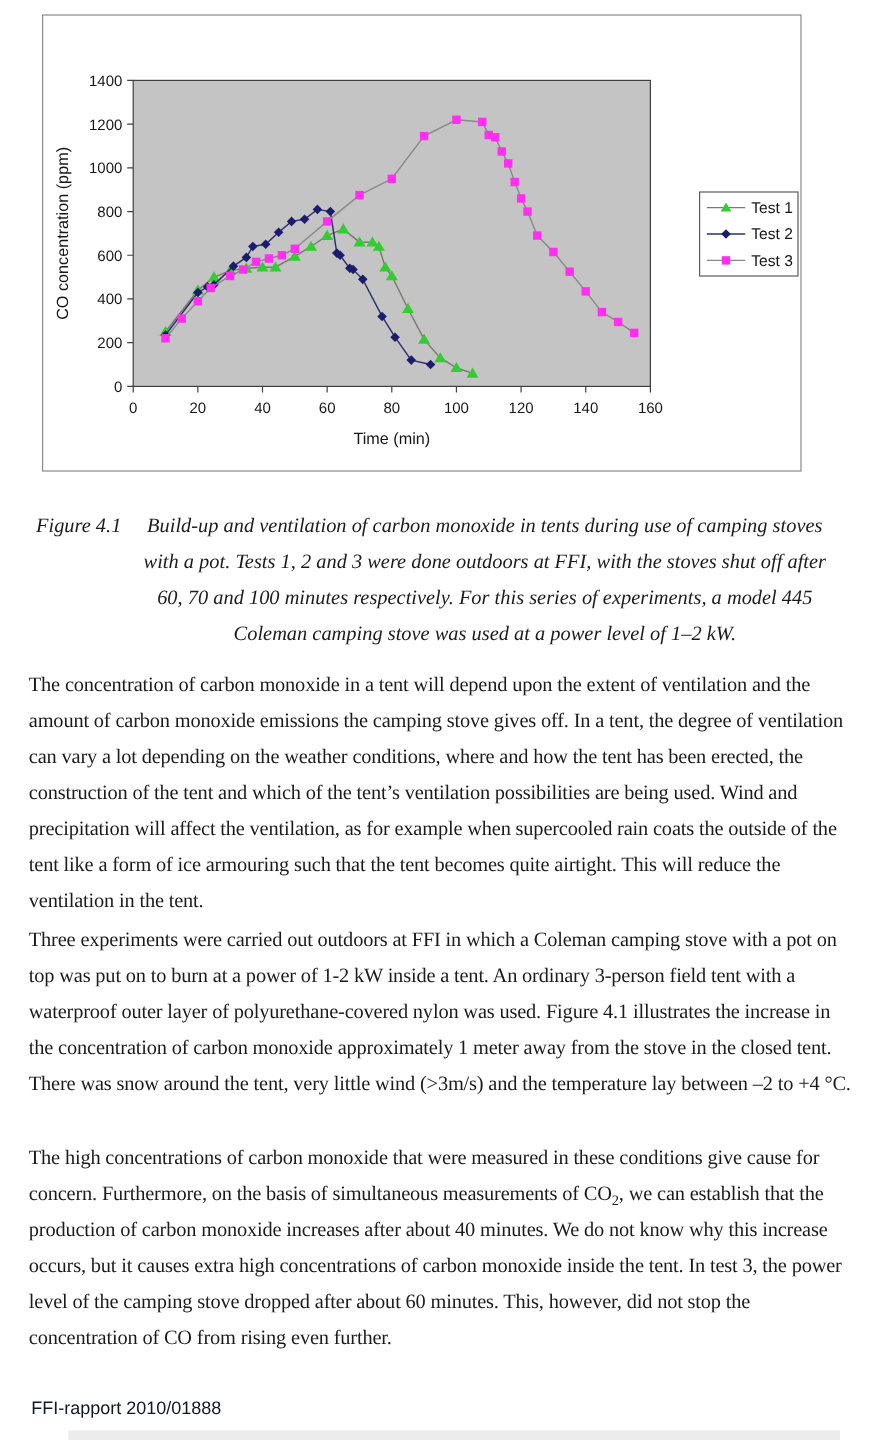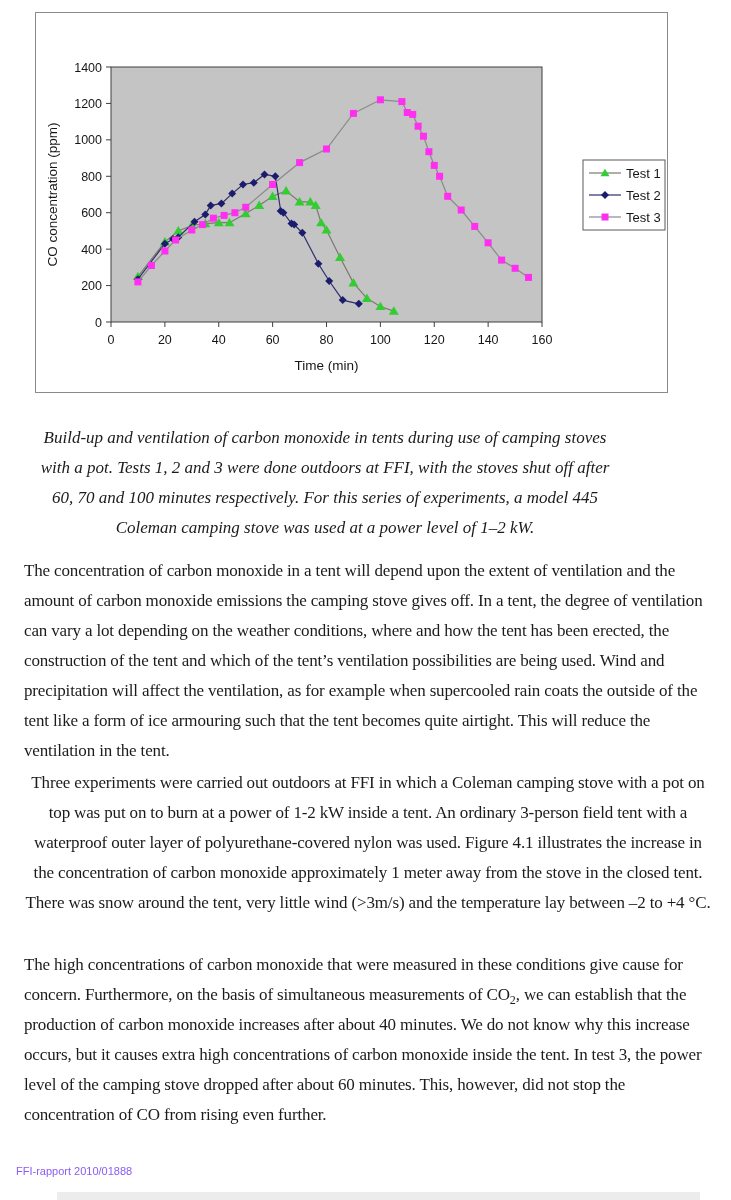--- a/index.html
+++ b/index.html
@@ -4,24 +4,24 @@
 <style>
   html,body{margin:0;padding:0;background:#ffffff;}
   body{width:731px;height:1200px;position:relative;font-family:"Liberation Serif",serif;color:#1b1b1b;overflow:hidden;}
   .page{position:absolute;inset:0;background:#ffffff;}
   .chart-frame{position:absolute;left:35px;top:12px;width:633px;height:381px;background:#ffffff;border:1px solid #8a8a8a;box-sizing:border-box;}
   .caption{position:absolute;left:30px;top:423px;width:660px;display:flex;font-style:italic;font-size:17px;line-height:30px;}
   .caption-label{flex:none;width:88px;}
   .caption-text{flex:1;max-width:590px;text-align:center;}
   .para{position:absolute;left:24px;width:688px;font-size:17px;line-height:30px;letter-spacing:-0.15px;text-align:left;margin:0;}
   .para-1{top:556px;}
-  .para-2{top:768px;text-align:center;}
+  .para-2{top:768px;}
   .para-3{top:950px;}
   .para sub{font-size:12px;line-height:0;}
-  .footer-report{position:absolute;left:16px;top:1165px;font-family:"Liberation Sans",sans-serif;font-size:11px;color:#8b5cf6;}
+  .footer-report{position:absolute;left:26px;top:1165px;font-family:"Liberation Sans",sans-serif;font-size:15px;color:#0f172a;}
   .footer-page{position:absolute;left:382px;top:1163px;width:36px;text-align:center;font-family:"Liberation Sans",sans-serif;font-size:16px;font-weight:bold;color:#737373;margin-top:48px;}
   .edge-band{position:absolute;left:57px;top:1192px;width:643px;height:8px;background:#ececec;}
 </style>
 </head>
 <body>
 
 <div class="page">
 
   <div class="chart-frame" id="chart-frame"><svg width="631" height="379" viewBox="0 0 631 379" font-family="Liberation Sans, sans-serif">
         <rect x="75" y="54" width="431" height="255" fill="#c4c4c4" stroke="#3f3f3f" stroke-width="1"></rect>
@@ -145,20 +145,21 @@
           <line x1="553" y1="182" x2="585" y2="182" stroke="#2e2e6e" stroke-width="1.2"></line>
           <polygon points="569,178 573,182 569,186 565,182" fill="#1c1c6e"></polygon>
           <text x="590" y="186.5" font-size="13" fill="#161616">Test 2</text>
           <line x1="553" y1="204" x2="585" y2="204" stroke="#8a8a8a" stroke-width="1.2"></line>
           <rect x="565.5" y="200.5" width="7" height="7" fill="#ff2ef0"></rect>
           <text x="590" y="208.5" font-size="13" fill="#161616">Test 3</text>
         </g>
       </svg></div>
 
   <div class="caption">
+    <div class="caption-label">Figure 4.1</div>
     <div class="caption-text">Build-up and ventilation of carbon monoxide in tents during use of camping stoves with a pot. Tests 1, 2 and 3 were done outdoors at FFI, with the stoves shut off after 60, 70 and 100 minutes respectively. For this series of experiments, a model 445 Coleman camping stove was used at a power level of 1–2 kW.</div>
   </div>
 
   <p class="para para-1">The concentration of carbon monoxide in a tent will depend upon the extent of ventilation and the amount of carbon monoxide emissions the camping stove gives off. In a tent, the degree of ventilation can vary a lot depending on the weather conditions, where and how the tent has been erected, the construction of the tent and which of the tent’s ventilation possibilities are being used. Wind and precipitation will affect the ventilation, as for example when supercooled rain coats the outside of the tent like a form of ice armouring such that the tent becomes quite airtight. This will reduce the ventilation in the tent.</p>
 
   <p class="para para-2">Three experiments were carried out outdoors at FFI in which a Coleman camping stove with a pot on top was put on to burn at a power of 1-2 kW inside a tent. An ordinary 3-person field tent with a waterproof outer layer of polyurethane-covered nylon was used. Figure 4.1 illustrates the increase in the concentration of carbon monoxide approximately 1 meter away from the stove in the closed tent. There was snow around the tent, very little wind (&gt;3m/s) and the temperature lay between –2 to +4 °C.</p>
 
   <p class="para para-3"><span>The high concentrations of carbon monoxide that were measured in these conditions give cause for concern. Furthermore, on the basis of simultaneous measurements of CO</span><sub>2</sub><span>, we can establish that the production of carbon monoxide increases after about 40 minutes. We do not know why this increase occurs, but it causes extra high concentrations of carbon monoxide inside the tent. In test 3, the power level of the camping stove dropped after about 60 minutes. This, however, did not stop the concentration of CO from rising even further.</span></p>
 
   <div class="footer-report">FFI-rapport 2010/01888</div>

